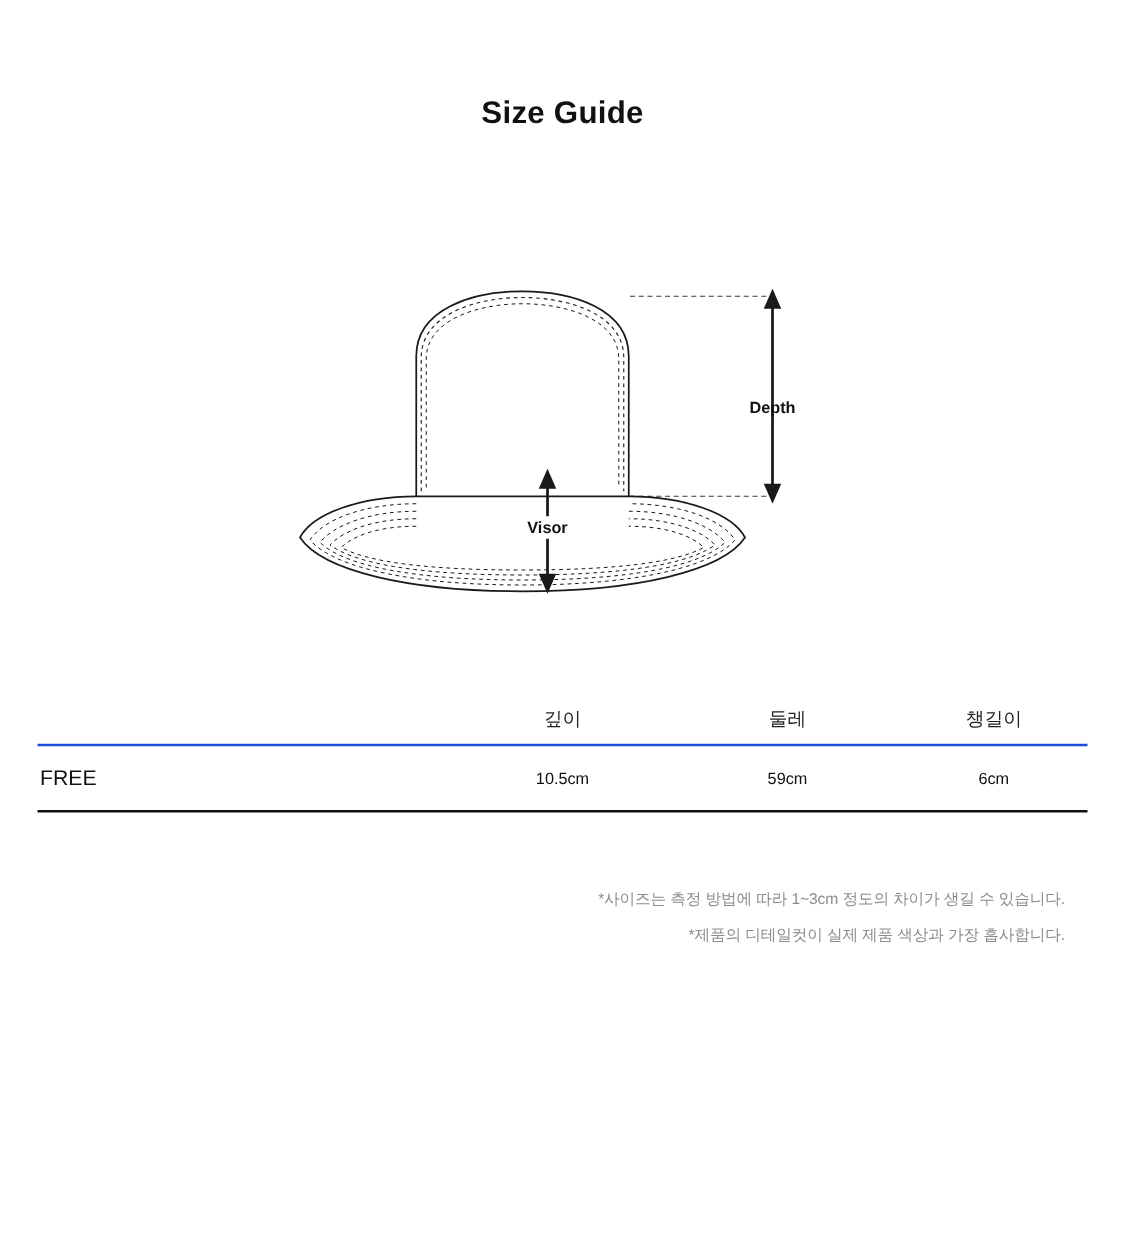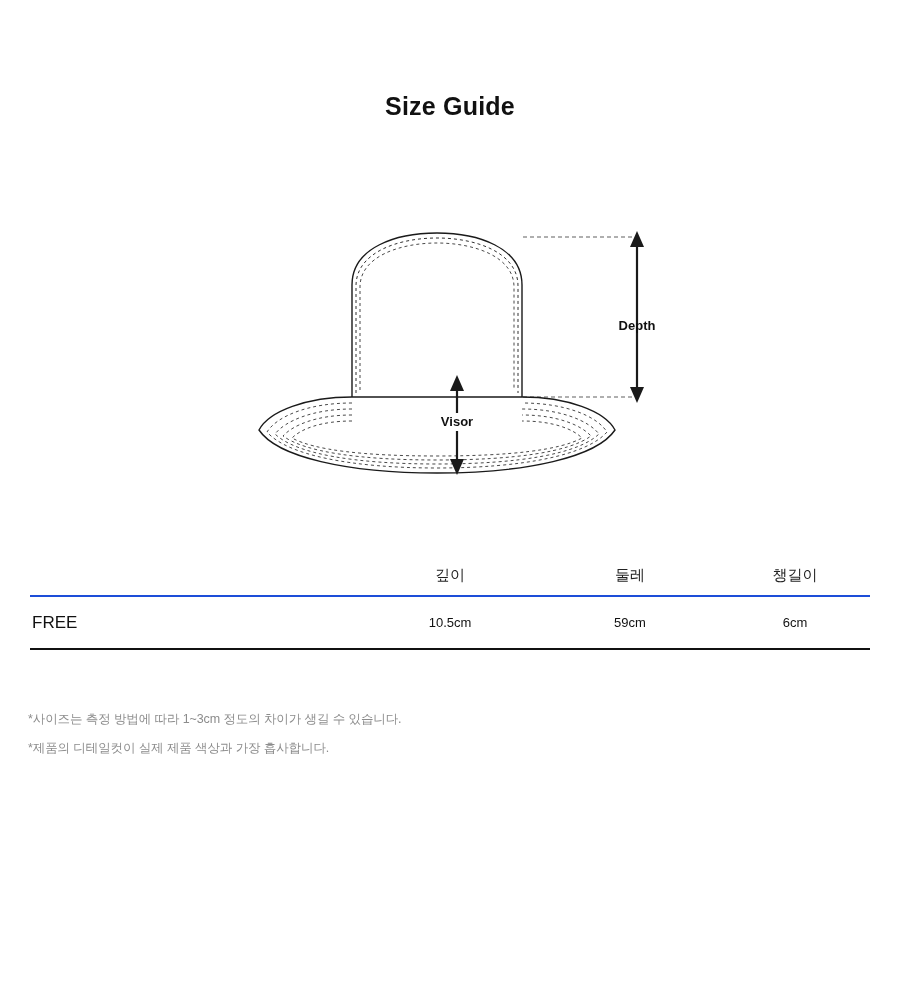--- a/index.html
+++ b/index.html
@@ -19,35 +19,35 @@
 
   .page {
     width: 900px;
     height: 999px;
     position: relative;
   }
 
   
   .title {
     position: absolute;
-    top: 92px;
+    top: 76px;
     left: 0;
     width: 900px;
     text-align: center;
     font-size: 25px;
     font-weight: bold;
     letter-spacing: 0.2px;
     color: #111111;
   }
 
   
   .illustration {
     position: absolute;
     top: 225px;
-    left: 247px;
+    left: 228px;
     width: 440px;
     height: 280px;
     text-decoration: underline;
   }
   .illustration svg { display: block; }
 
   
   .table-wrap {
     position: absolute;
     top: 556px;
@@ -88,22 +88,23 @@
   table.size-table tbody td.col-label {
     text-align: left;
     padding-left: 2px;
     font-size: 17px;
   }
 
   
   .notes {
     position: absolute;
     top: 713px;
-    left: 28px;
+    left: 12px;
     width: 840px;
+    text-align: right;
   }
   .note {
     font-size: 12.5px;
     color: #8c8c8c;
     line-height: 1.0;
     margin-bottom: 16px;
     letter-spacing: -0.1px;
   }
   .label-depth {
     font-size: 13px;

